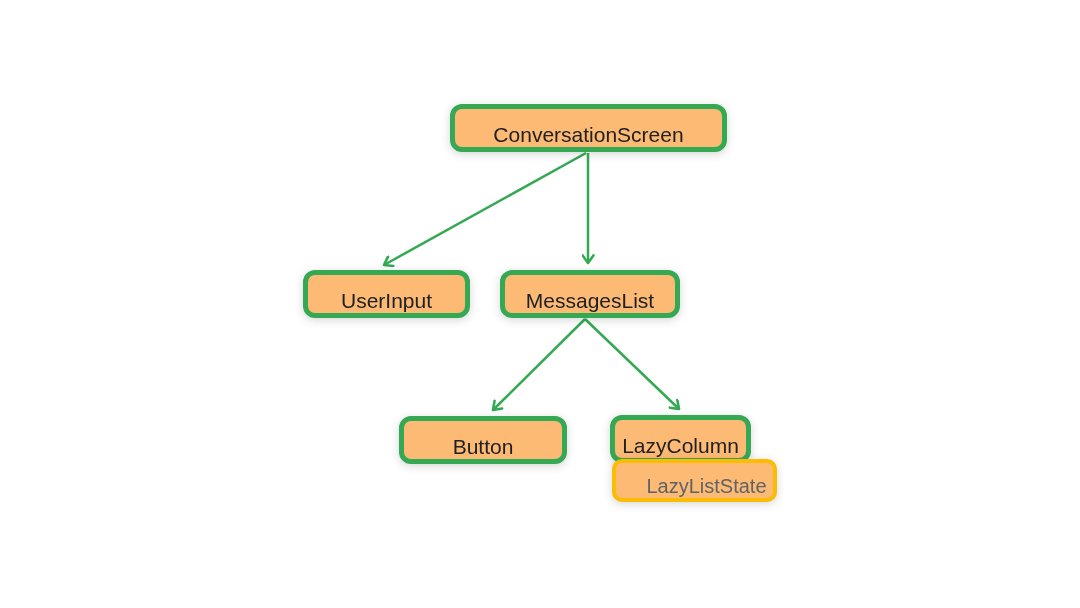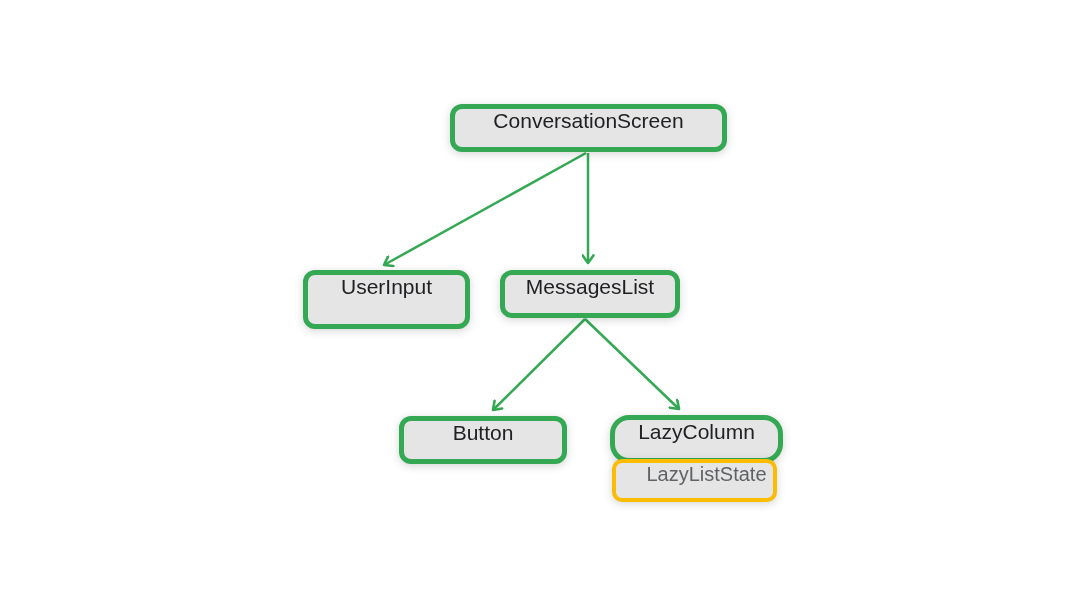--- a/index.html
+++ b/index.html
@@ -19,23 +19,23 @@
     position: absolute;
     left: 0;
     top: 0;
     width: 1080px;
     height: 608px;
     pointer-events: none;
   }
   .node {
     position: absolute;
     box-sizing: border-box;
-    background: #e5e5e5;
+    background: #fdba74;
     display: flex;
-    align-items: flex-start;
+    align-items: flex-end;
     justify-content: center;
     text-align: center;
     white-space: nowrap;
     box-shadow: 0 2px 8px rgba(60, 64, 67, 0.22);
   }
   .node--composable {
     border: 5px solid #34A853;
     border-radius: 12px;
     color: #202124;
     font-size: 21px;
@@ -44,24 +44,24 @@
   .node--state {
     border: 4px solid #FBBC04;
     border-radius: 10px;
     color: #5F6368;
     font-size: 20px;
     z-index: 2;
     padding-left: 24px;
   }
   
   #n-conversation-screen { left: 450px; top: 104px; width: 277px; height: 48px; }
-  #n-user-input          { left: 303px; top: 270px; width: 167px; height: 59px; }
+  #n-user-input          { left: 303px; top: 270px; width: 167px; height: 48px; }
   #n-messages-list       { left: 500px; top: 270px; width: 180px; height: 48px; }
   #n-button              { left: 399px; top: 416px; width: 168px; height: 48px; }
-  #n-lazy-column         { left: 610px; top: 415px; width: 173px; height: 48px; border-radius: 19px; }
+  #n-lazy-column         { left: 610px; top: 415px; width: 141px; height: 48px; }
   #n-lazy-list-state     { left: 612px; top: 459px; width: 165px; height: 43px; }
 </style>
 </head>
 <body>
 
 <div class="canvas">
 
   <svg class="edges" width="1080" height="608" viewBox="0 0 1080 608" xmlns="http://www.w3.org/2000/svg">
     <defs>
       <marker id="arrowhead" viewBox="0 0 12 12" refX="9" refY="6" markerWidth="13" markerHeight="13" markerUnits="userSpaceOnUse" orient="auto">

